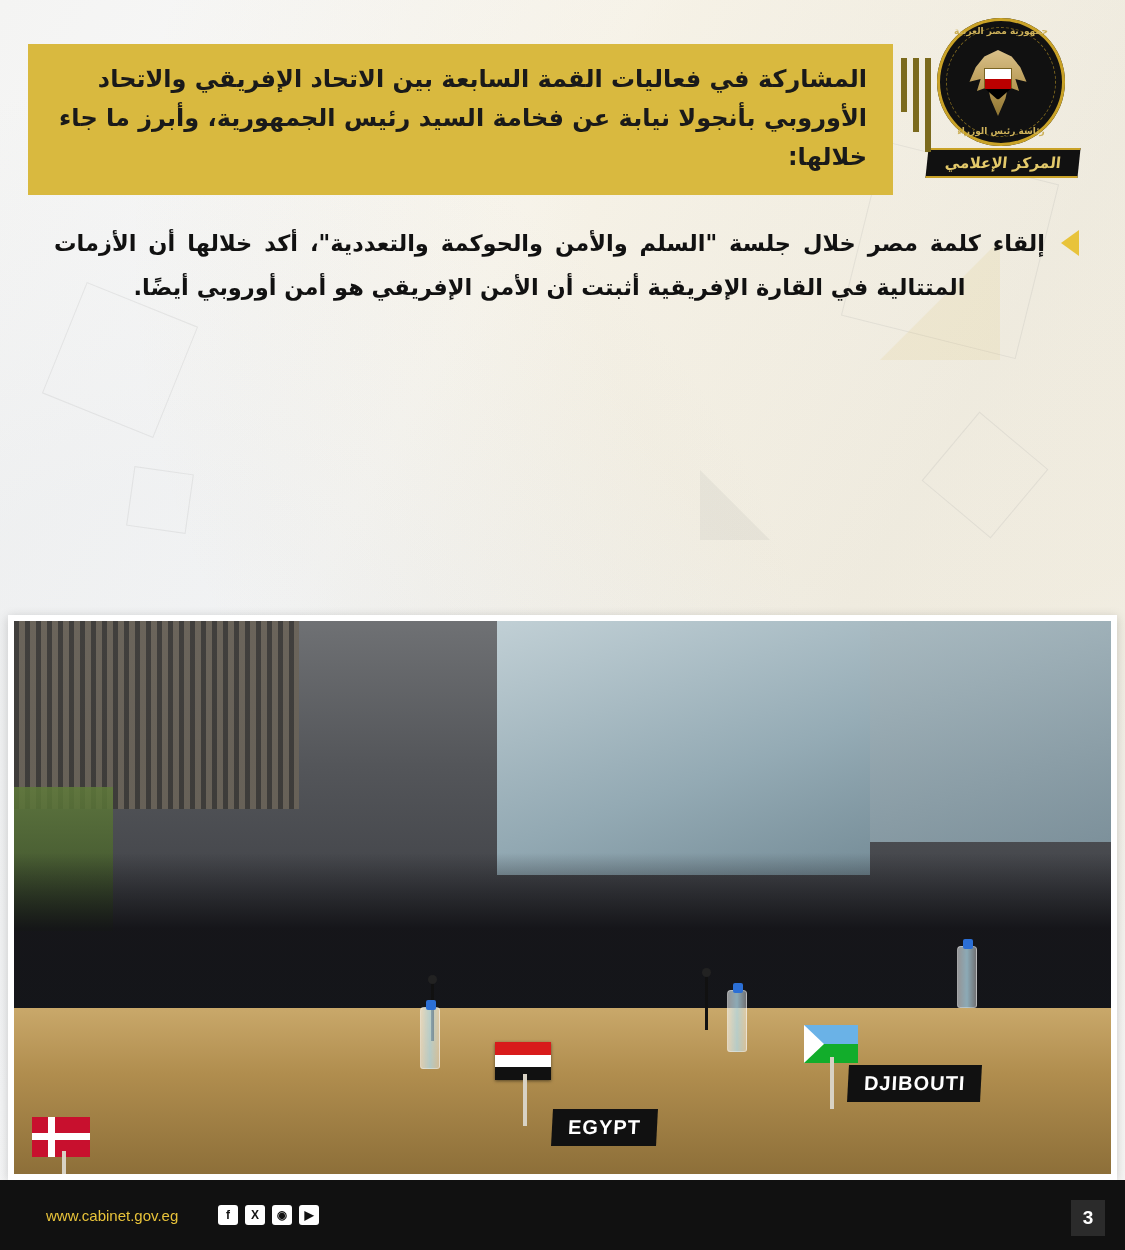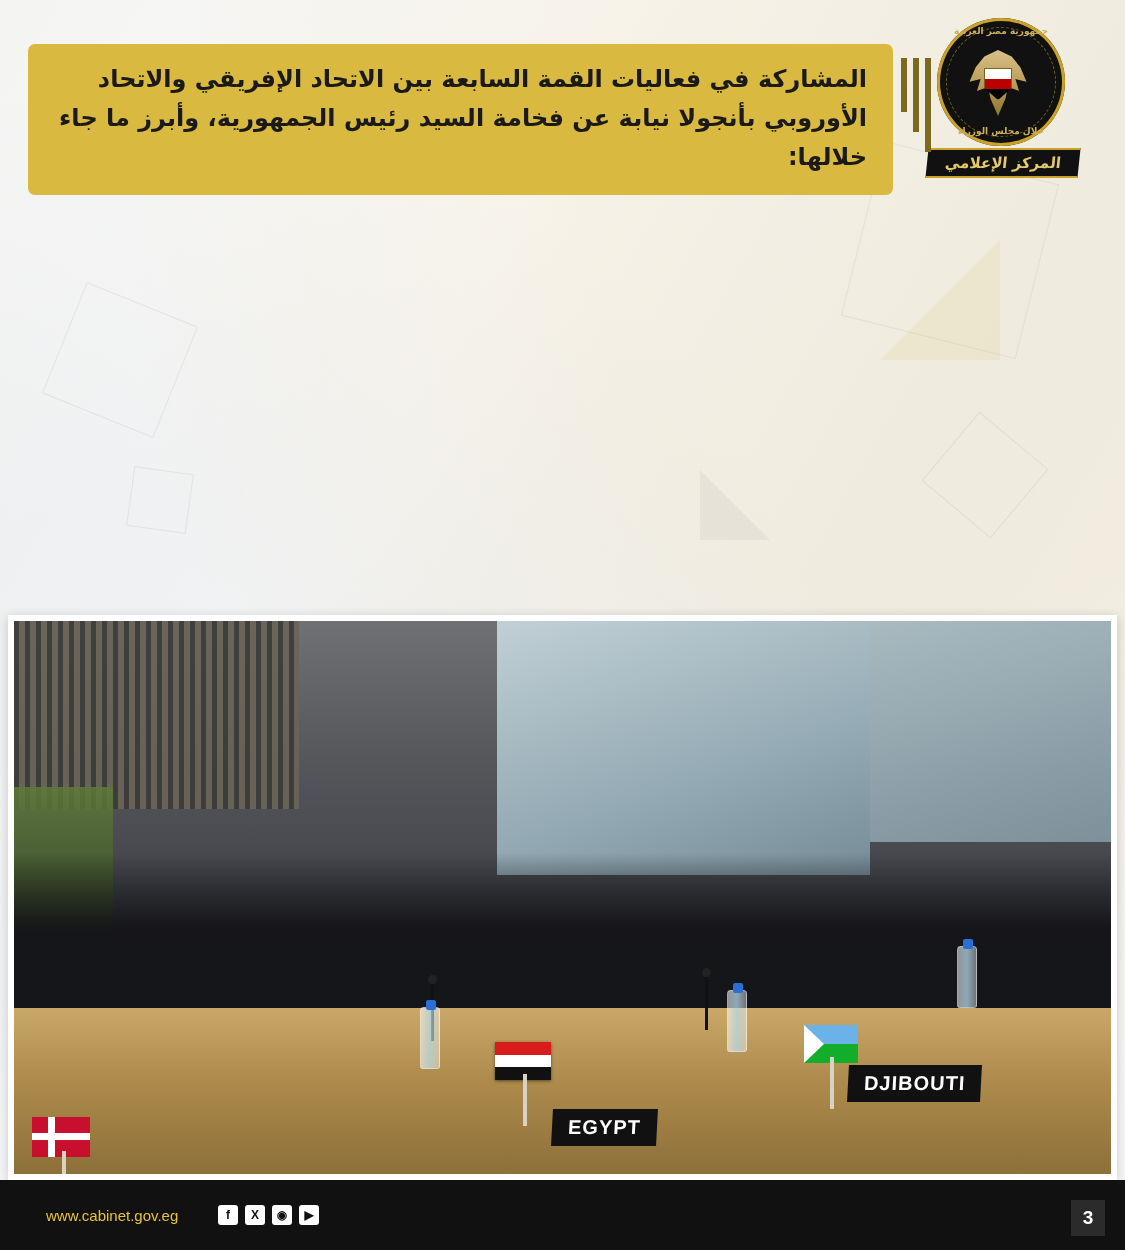--- a/index.html
+++ b/index.html
@@ -66,21 +66,20 @@
     display:flex; align-items:center; justify-content:center;
     transform: skewX(-6deg);
   }
   .title-band {
     position:absolute; top:44px; right:232px; left:28px;
     background:#d9b93f;
     padding:16px 26px 18px 24px;
     color:#1a1a1a;
     font-size:24px; font-weight:bold; line-height:1.62;
     text-align:right;
-    border-radius:7px;
   }
   .tick { position:absolute; background:#7b6a1d; width:6px; }
   
   .bullets { position:absolute; top:222px; right:0; left:0; padding:0 46px 0 54px; }
   .bullet { display:flex; align-items:flex-start; gap:16px; margin-bottom:42px; }
   .chev {
     flex: 0 0 auto; margin-top:8px;
     width:0;height:0;
     border-top:13px solid transparent;
     border-bottom:13px solid transparent;
@@ -218,34 +217,38 @@
     <i style="left:130px;top:470px;width:60px;height:60px;transform:rotate(8deg)"></i>
   </div>
 
   <div class="header">
 
     <div class="logo">
       <div class="ring"></div>
       <div class="eagle"></div>
       <div class="shield"></div>
       <div class="top-text">جمهورية مصر العربية</div>
-      <div class="bot-text">خلال مجلس الوزراء</div>
+      <div class="bot-text">رئاسة رئيس الوزراء</div>
       <div class="banner">المركز الإعلامي</div>
     </div>
 
     <div class="title-band">
       <span class="tick" style="right:-14px;top:14px;height:54px;"></span>
       <span class="tick" style="right:-26px;top:14px;height:74px;"></span>
       <span class="tick" style="right:-38px;top:14px;height:94px;"></span>
       <span>المشاركة في فعاليات القمة السابعة بين الاتحاد الإفريقي والاتحاد الأوروبي بأنجولا نيابة عن فخامة السيد رئيس الجمهورية، وأبرز ما جاء خلالها:</span>
     </div>
   </div>
 
   <div class="bullets">
 
+    <div class="bullet">
+      <span class="chev"></span>
+      <div class="btxt">إلقاء كلمة مصر خلال جلسة "السلم والأمن والحوكمة والتعددية"، أكد خلالها أن الأزمات المتتالية في القارة الإفريقية أثبتت أن الأمن الإفريقي هو أمن أوروبي أيضًا.</div>
+    </div>
 
   </div>
 
   <div class="photo-wrap">
     <div class="photo">
       <div class="ph-bg"></div>
       <div class="ph-window"></div>
       <div class="ph-window2"></div>
       <div class="ph-slats"></div>
       <div class="ph-green"></div>

